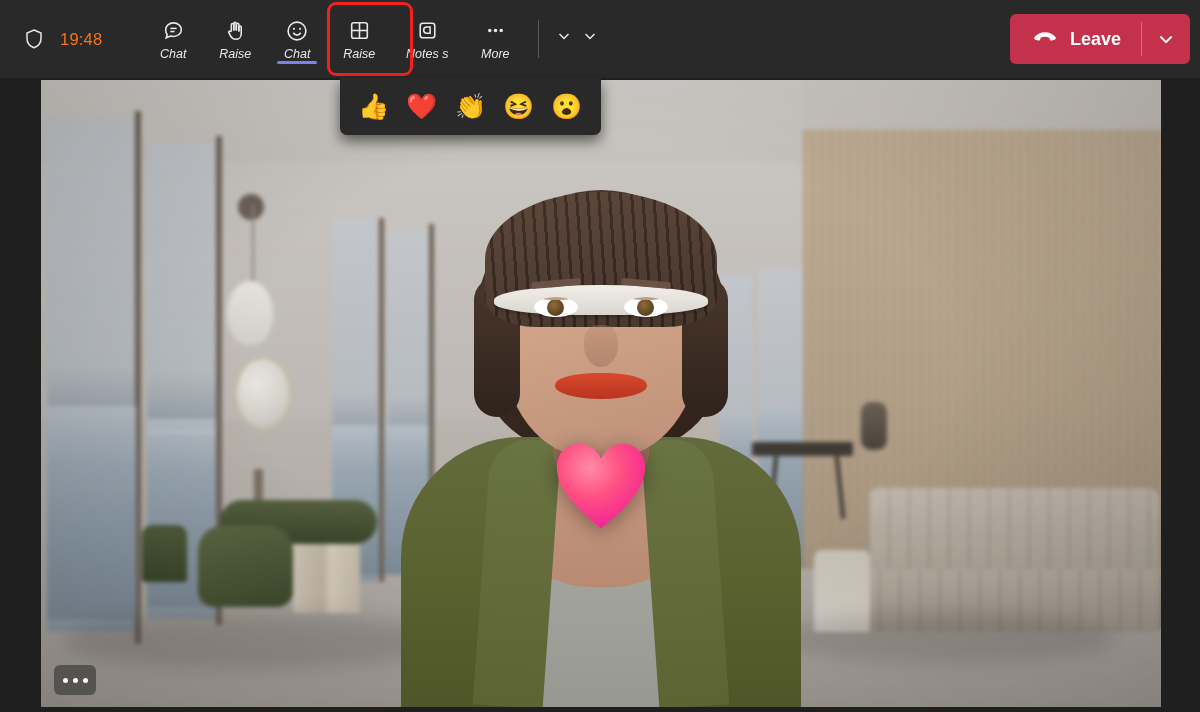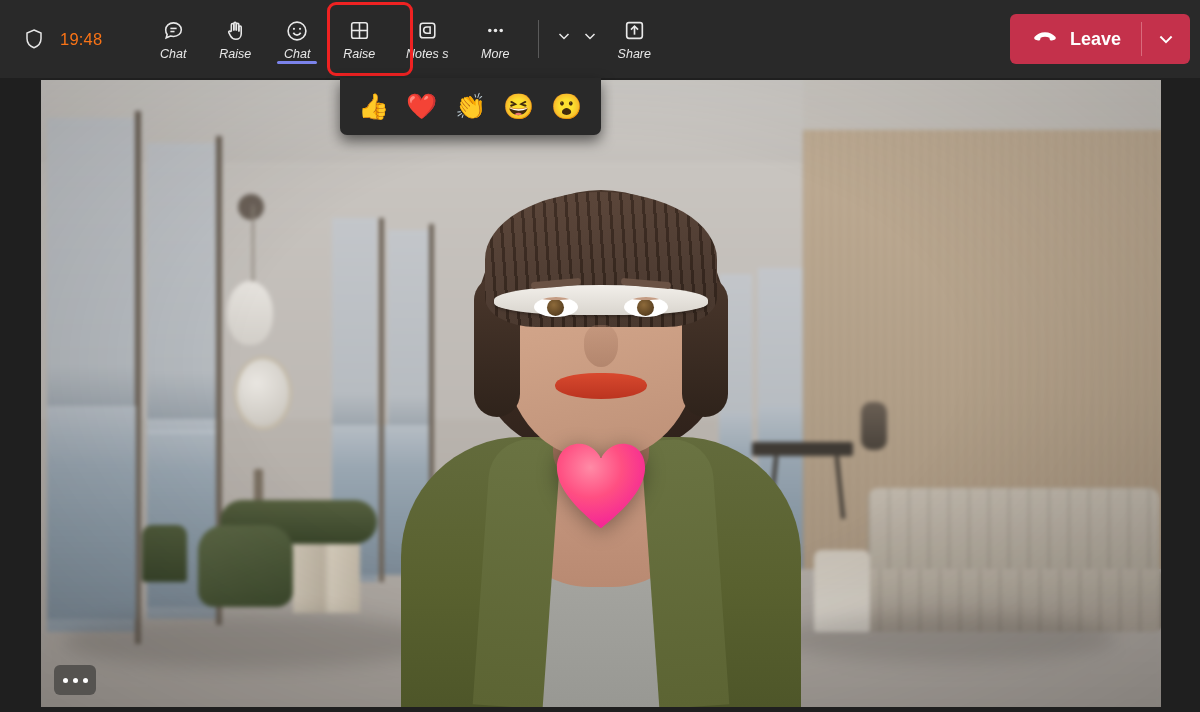--- a/index.html
+++ b/index.html
@@ -367,30 +367,20 @@
             <path d="M3.5 6 L8 10.5 L12.5 6"></path>
           </svg>
       </div>
 
       <div class="chev-btn">
         <svg width="16" height="16" viewBox="0 0 16 16" fill="none" stroke="#e8e8e8" stroke-width="1.5">
             <path d="M3.5 6 L8 10.5 L12.5 6"></path>
           </svg>
       </div>
 
-      <div class="tbtn">
-        <span class="ic">
-          <svg width="25" height="25" viewBox="0 0 24 24" fill="none" stroke="#e8e8e8" stroke-width="1.6">
-            <rect x="4.5" y="4.5" width="15" height="15" rx="2.2"></rect>
-            <line x1="12" y1="16" x2="12" y2="8"></line>
-              <path d="M8.6 11.2 L12 7.8 L15.4 11.2"></path>
-          </svg>
-        </span>
-        <span class="lb">Share</span>
-      </div>
     </div>
 
     <div class="tb-right">
       <div class="leave">
         <div class="leave-main">
           <span>
             <svg width="26" height="16" viewBox="0 0 26 16" fill="#ffffff">
               <path d="M13 3.2c4.2 0 8 1.9 10.3 4.6.9 1.1.5 2.5-.8 2.9l-2.6.8c-1 .3-2-.3-2.2-1.3l-.3-1.5c-1.4-.6-2.8-.9-4.4-.9s-3 .3-4.4.9l-.3 1.5c-.2 1-1.2 1.6-2.2 1.3l-2.6-.8c-1.3-.4-1.7-1.8-.8-2.9C5 5.1 8.8 3.2 13 3.2z"></path>
             </svg>
           </span>

